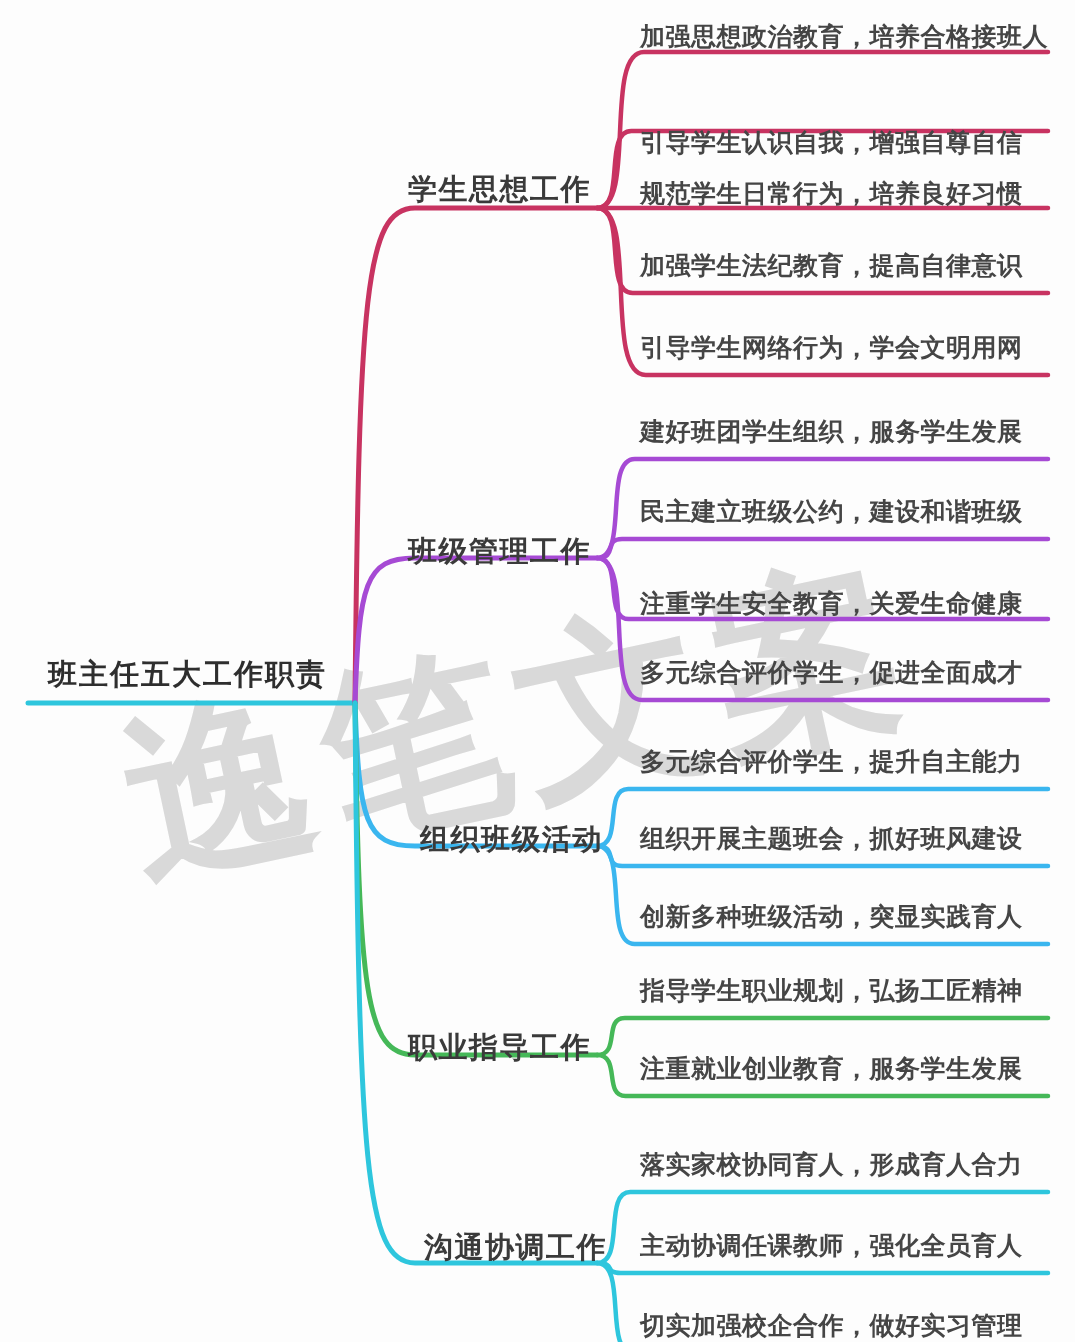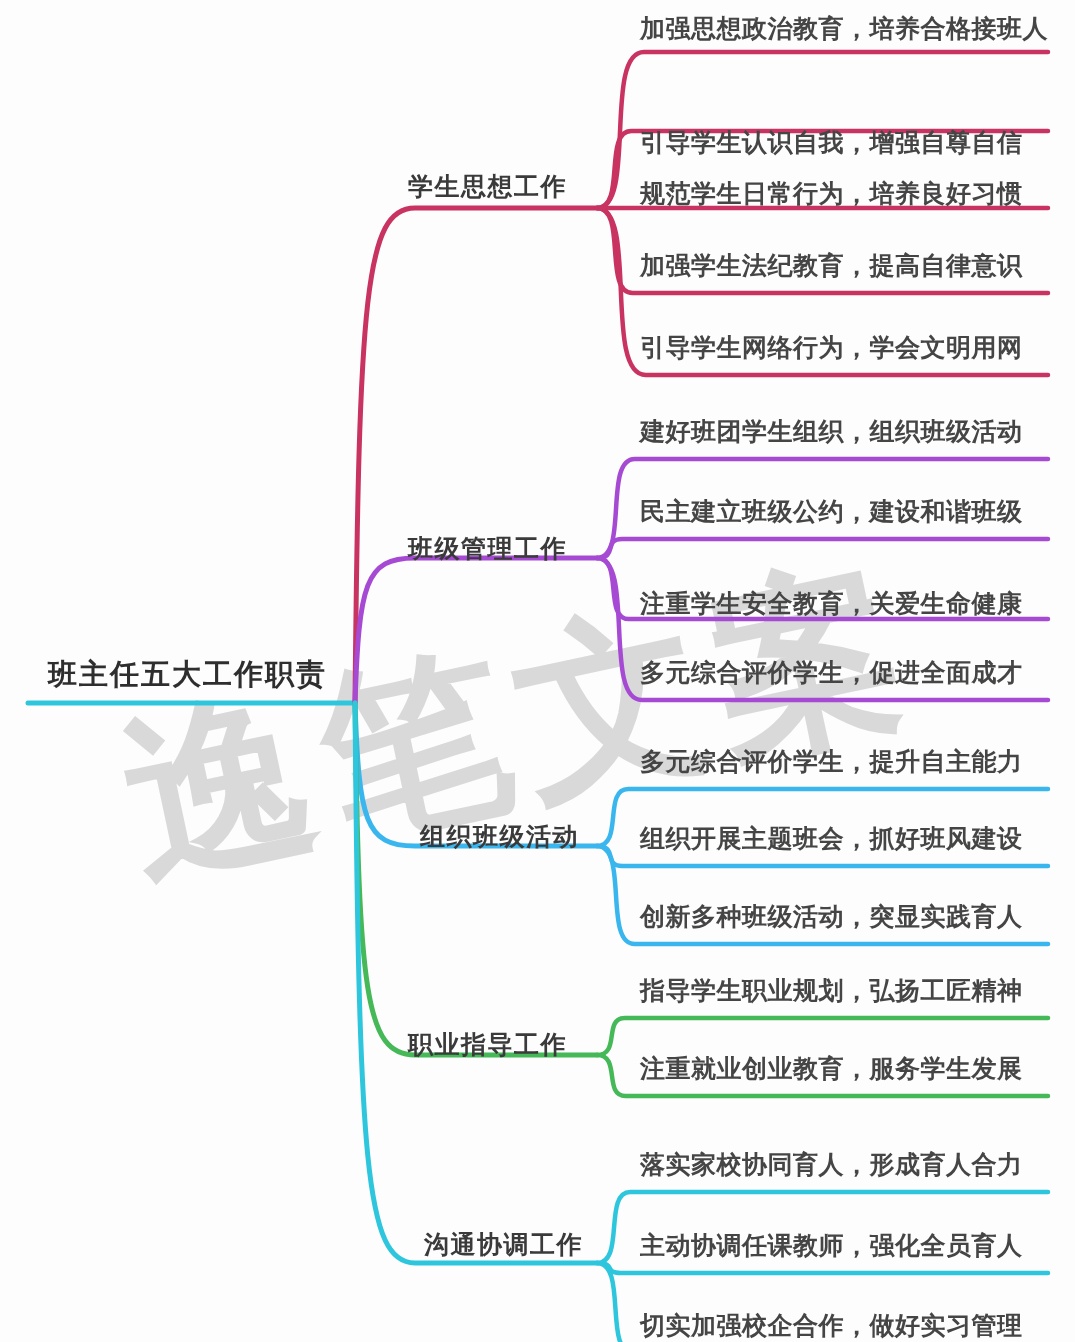--- a/index.html
+++ b/index.html
@@ -47,21 +47,21 @@
     font-weight: 700;
     letter-spacing: 1px;
     font-family: "DejaVu Sans", "Liberation Sans", sans-serif;
   }
   .root-node {
     font-size: 29px;
     color: #2e2e2e;
     letter-spacing: 2px;
   }
   .branch-node {
-    font-size: 25px;
+    font-size: 29px;
     letter-spacing: 1.5px;
     color: #3a3a3a;
   }
   .leaf-node {
     font-size: 25px;
     letter-spacing: 0.5px;
     color: #454545;
     font-weight: 700;
   }
 </style>
@@ -94,27 +94,27 @@
       <path d="M 597 1055 C 621.276 1055, 603 1096, 625.56 1096 L 1048 1096" stroke="#45b858" stroke-width="4.5" fill="none" stroke-linecap="round" stroke-linejoin="round"></path>
       <path d="M 355 703 C 359 1162.2, 365 1263, 415 1263 L 597 1263" stroke="#2ec6dd" stroke-width="5" fill="none" stroke-linecap="round" stroke-linejoin="round"></path>
       <path d="M 597 1263 C 625.356 1263, 603 1192, 630.36 1192 L 1048 1192" stroke="#2ec6dd" stroke-width="4.5" fill="none" stroke-linecap="round" stroke-linejoin="round"></path>
       <path d="M 597 1263 C 617.06 1263, 603 1273, 620.6 1273 L 1048 1273" stroke="#2ec6dd" stroke-width="4.5" fill="none" stroke-linecap="round" stroke-linejoin="round"></path>
       <path d="M 597 1263 C 627.94 1263, 603 1353, 633.4 1353 L 1048 1353" stroke="#2ec6dd" stroke-width="4.5" fill="none" stroke-linecap="round" stroke-linejoin="round"></path>
     </svg>
 
   <div class="node root-node" style="left: 48px; top: 655px;">班主任五大工作职责</div>
 
   <div id="node-layer">
-      <div class="node leaf-node" style="left: 640px; top: 12px;">加强思想政治教育，培养合格接班人</div>
+      <div class="node leaf-node" style="left: 640px; top: 20px;">加强思想政治教育，培养合格接班人</div>
       <div class="node leaf-node" style="left: 640px; top: 87px; margin-top: 39px;">引导学生认识自我，增强自尊自信</div>
       <div class="node leaf-node" style="left: 640px; top: 177px;">规范学生日常行为，培养良好习惯</div>
       <div class="node leaf-node" style="left: 640px; top: 249px;">加强学生法纪教育，提高自律意识</div>
       <div class="node leaf-node" style="left: 640px; top: 331px;">引导学生网络行为，学会文明用网</div>
       <div class="node branch-node" style="left: 408px; top: 170px;">学生思想工作</div>
-      <div class="node leaf-node" style="left: 640px; top: 415px;">建好班团学生组织，组织班级活动</div>
+      <div class="node leaf-node" style="left: 640px; top: 415px;">建好班团学生组织，服务学生发展</div>
       <div class="node leaf-node" style="left: 640px; top: 495px;">民主建立班级公约，建设和谐班级</div>
       <div class="node leaf-node" style="left: 640px; top: 575px; margin-top: 12px;">注重学生安全教育，关爱生命健康</div>
       <div class="node leaf-node" style="left: 640px; top: 656px;">多元综合评价学生，促进全面成才</div>
       <div class="node branch-node" style="left: 408px; top: 532px;">班级管理工作</div>
       <div class="node leaf-node" style="left: 640px; top: 745px;">多元综合评价学生，提升自主能力</div>
       <div class="node leaf-node" style="left: 640px; top: 822px;">组织开展主题班会，抓好班风建设</div>
       <div class="node leaf-node" style="left: 640px; top: 900px;">创新多种班级活动，突显实践育人</div>
       <div class="node branch-node" style="left: 408px; top: 820px; margin-left: 12px;">组织班级活动</div>
       <div class="node leaf-node" style="left: 640px; top: 974px;">指导学生职业规划，弘扬工匠精神</div>
       <div class="node leaf-node" style="left: 640px; top: 1052px;">注重就业创业教育，服务学生发展</div>

